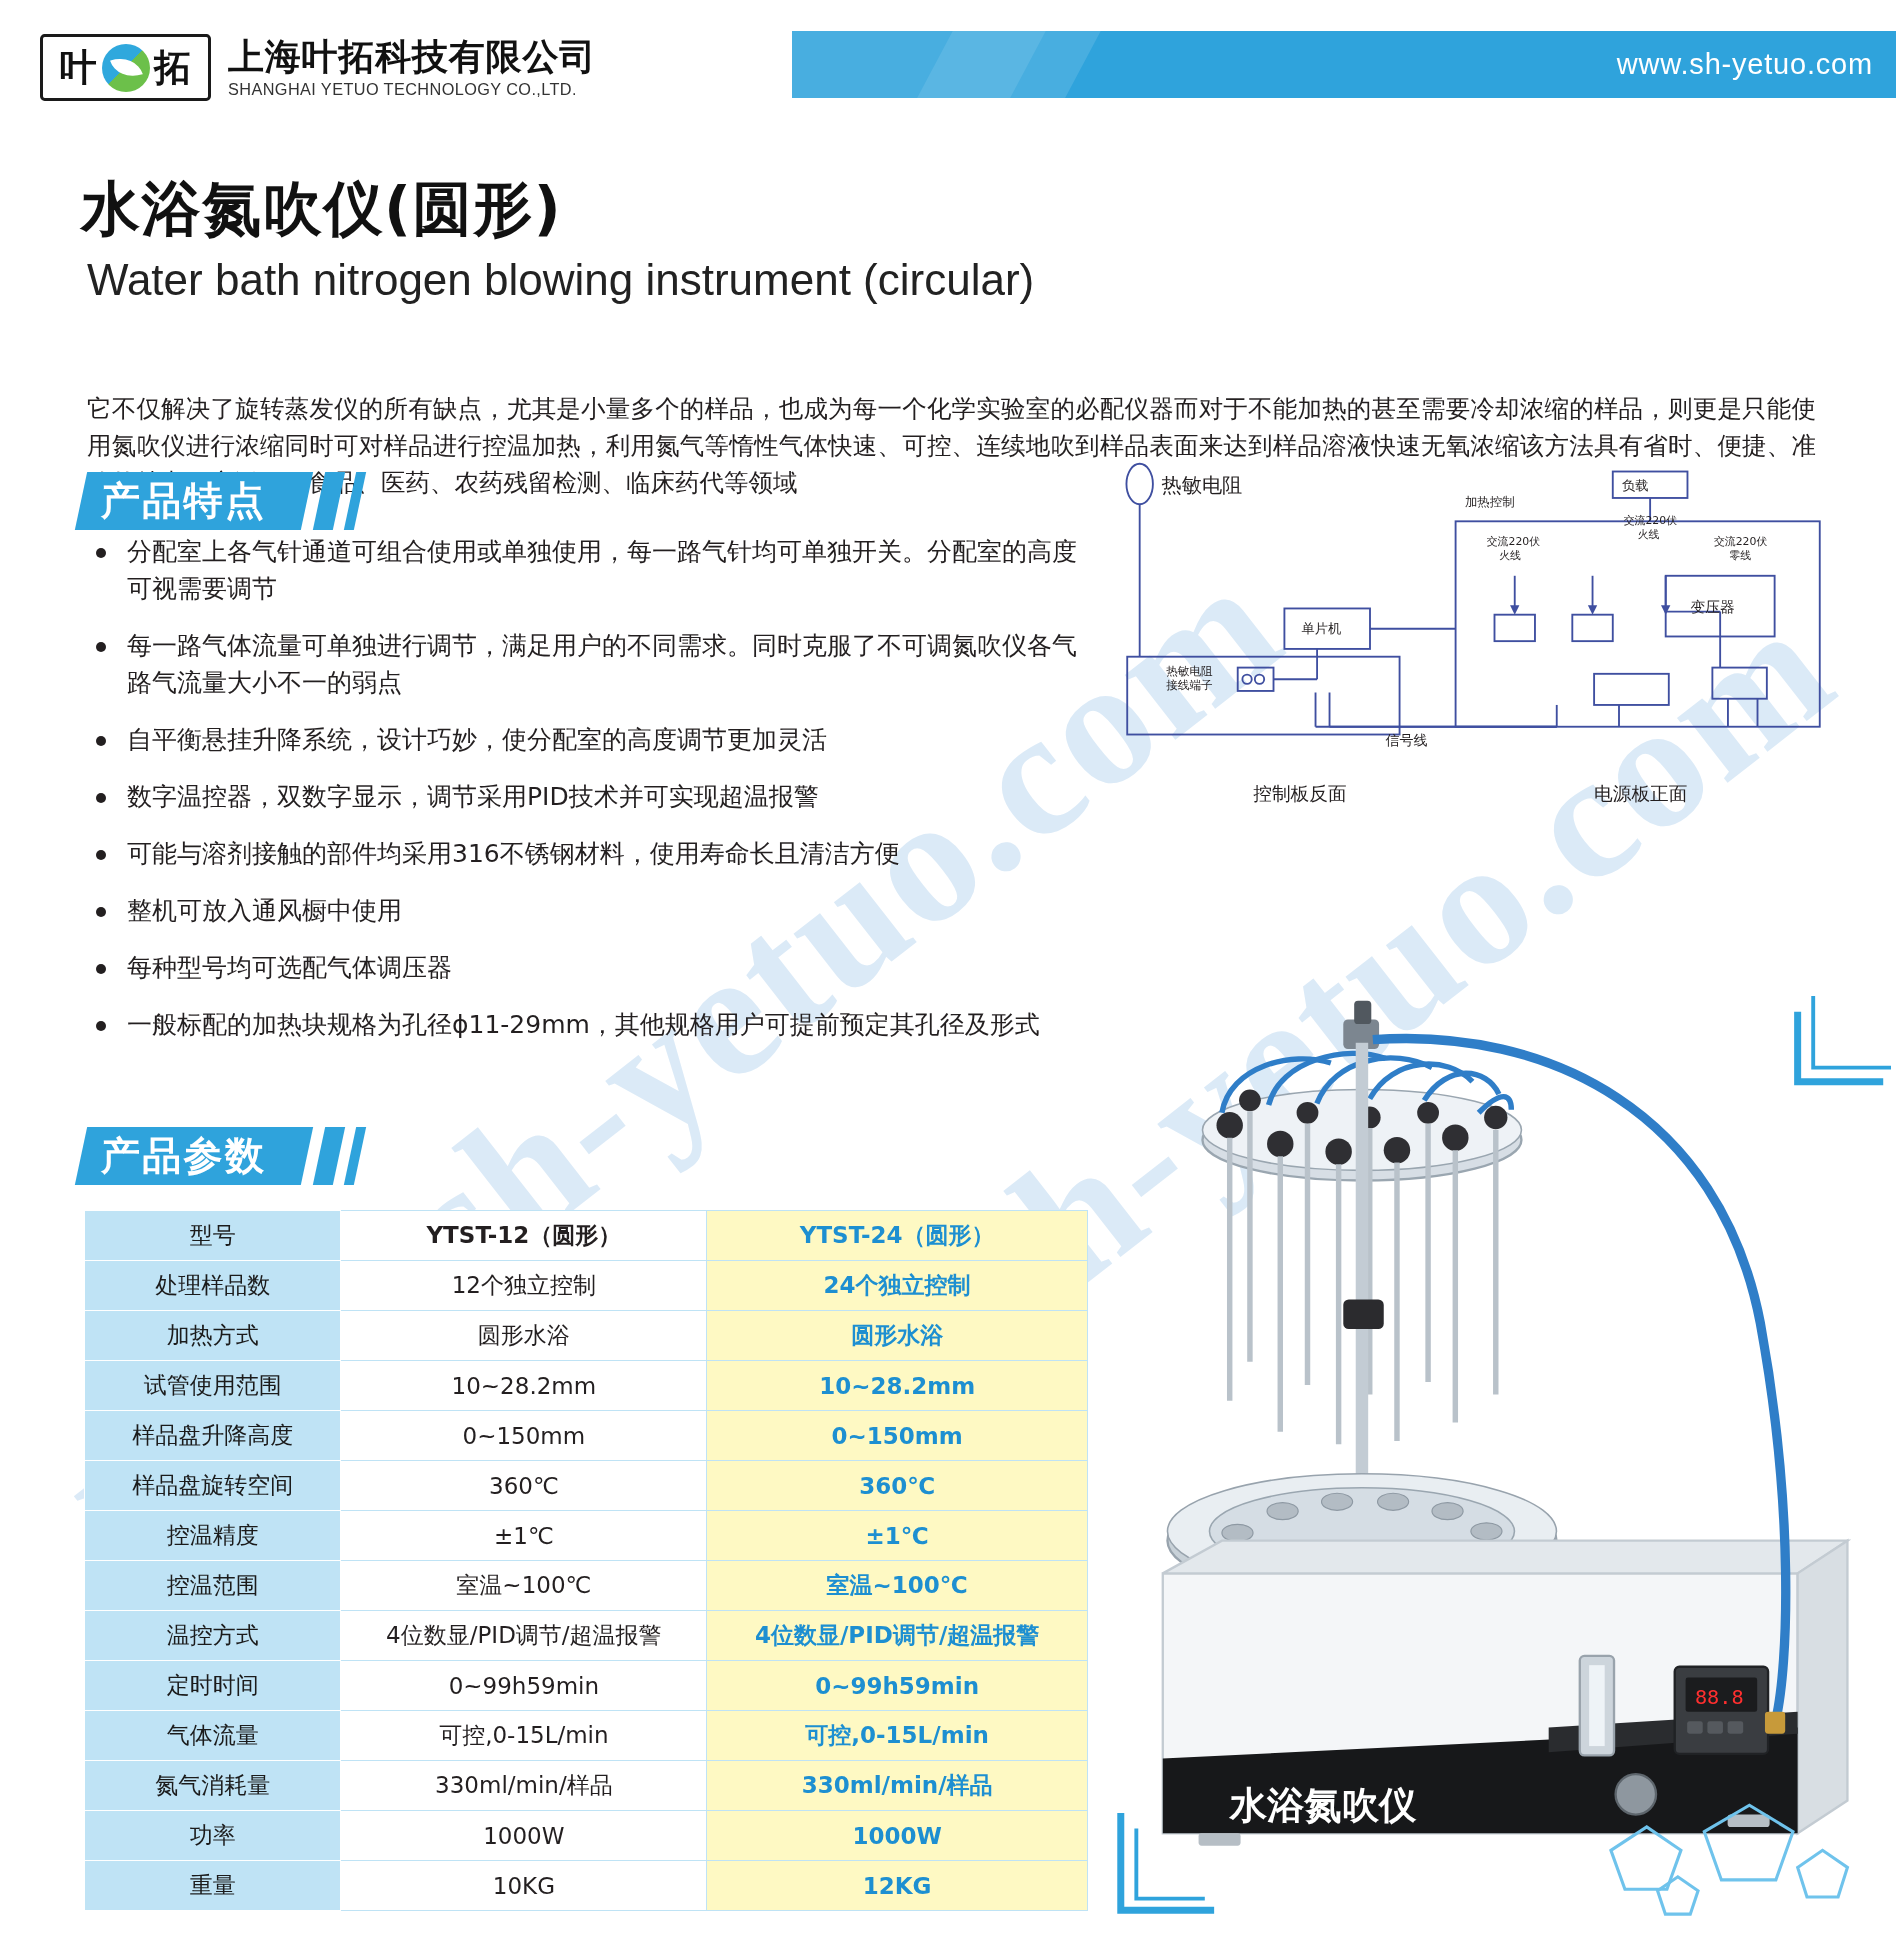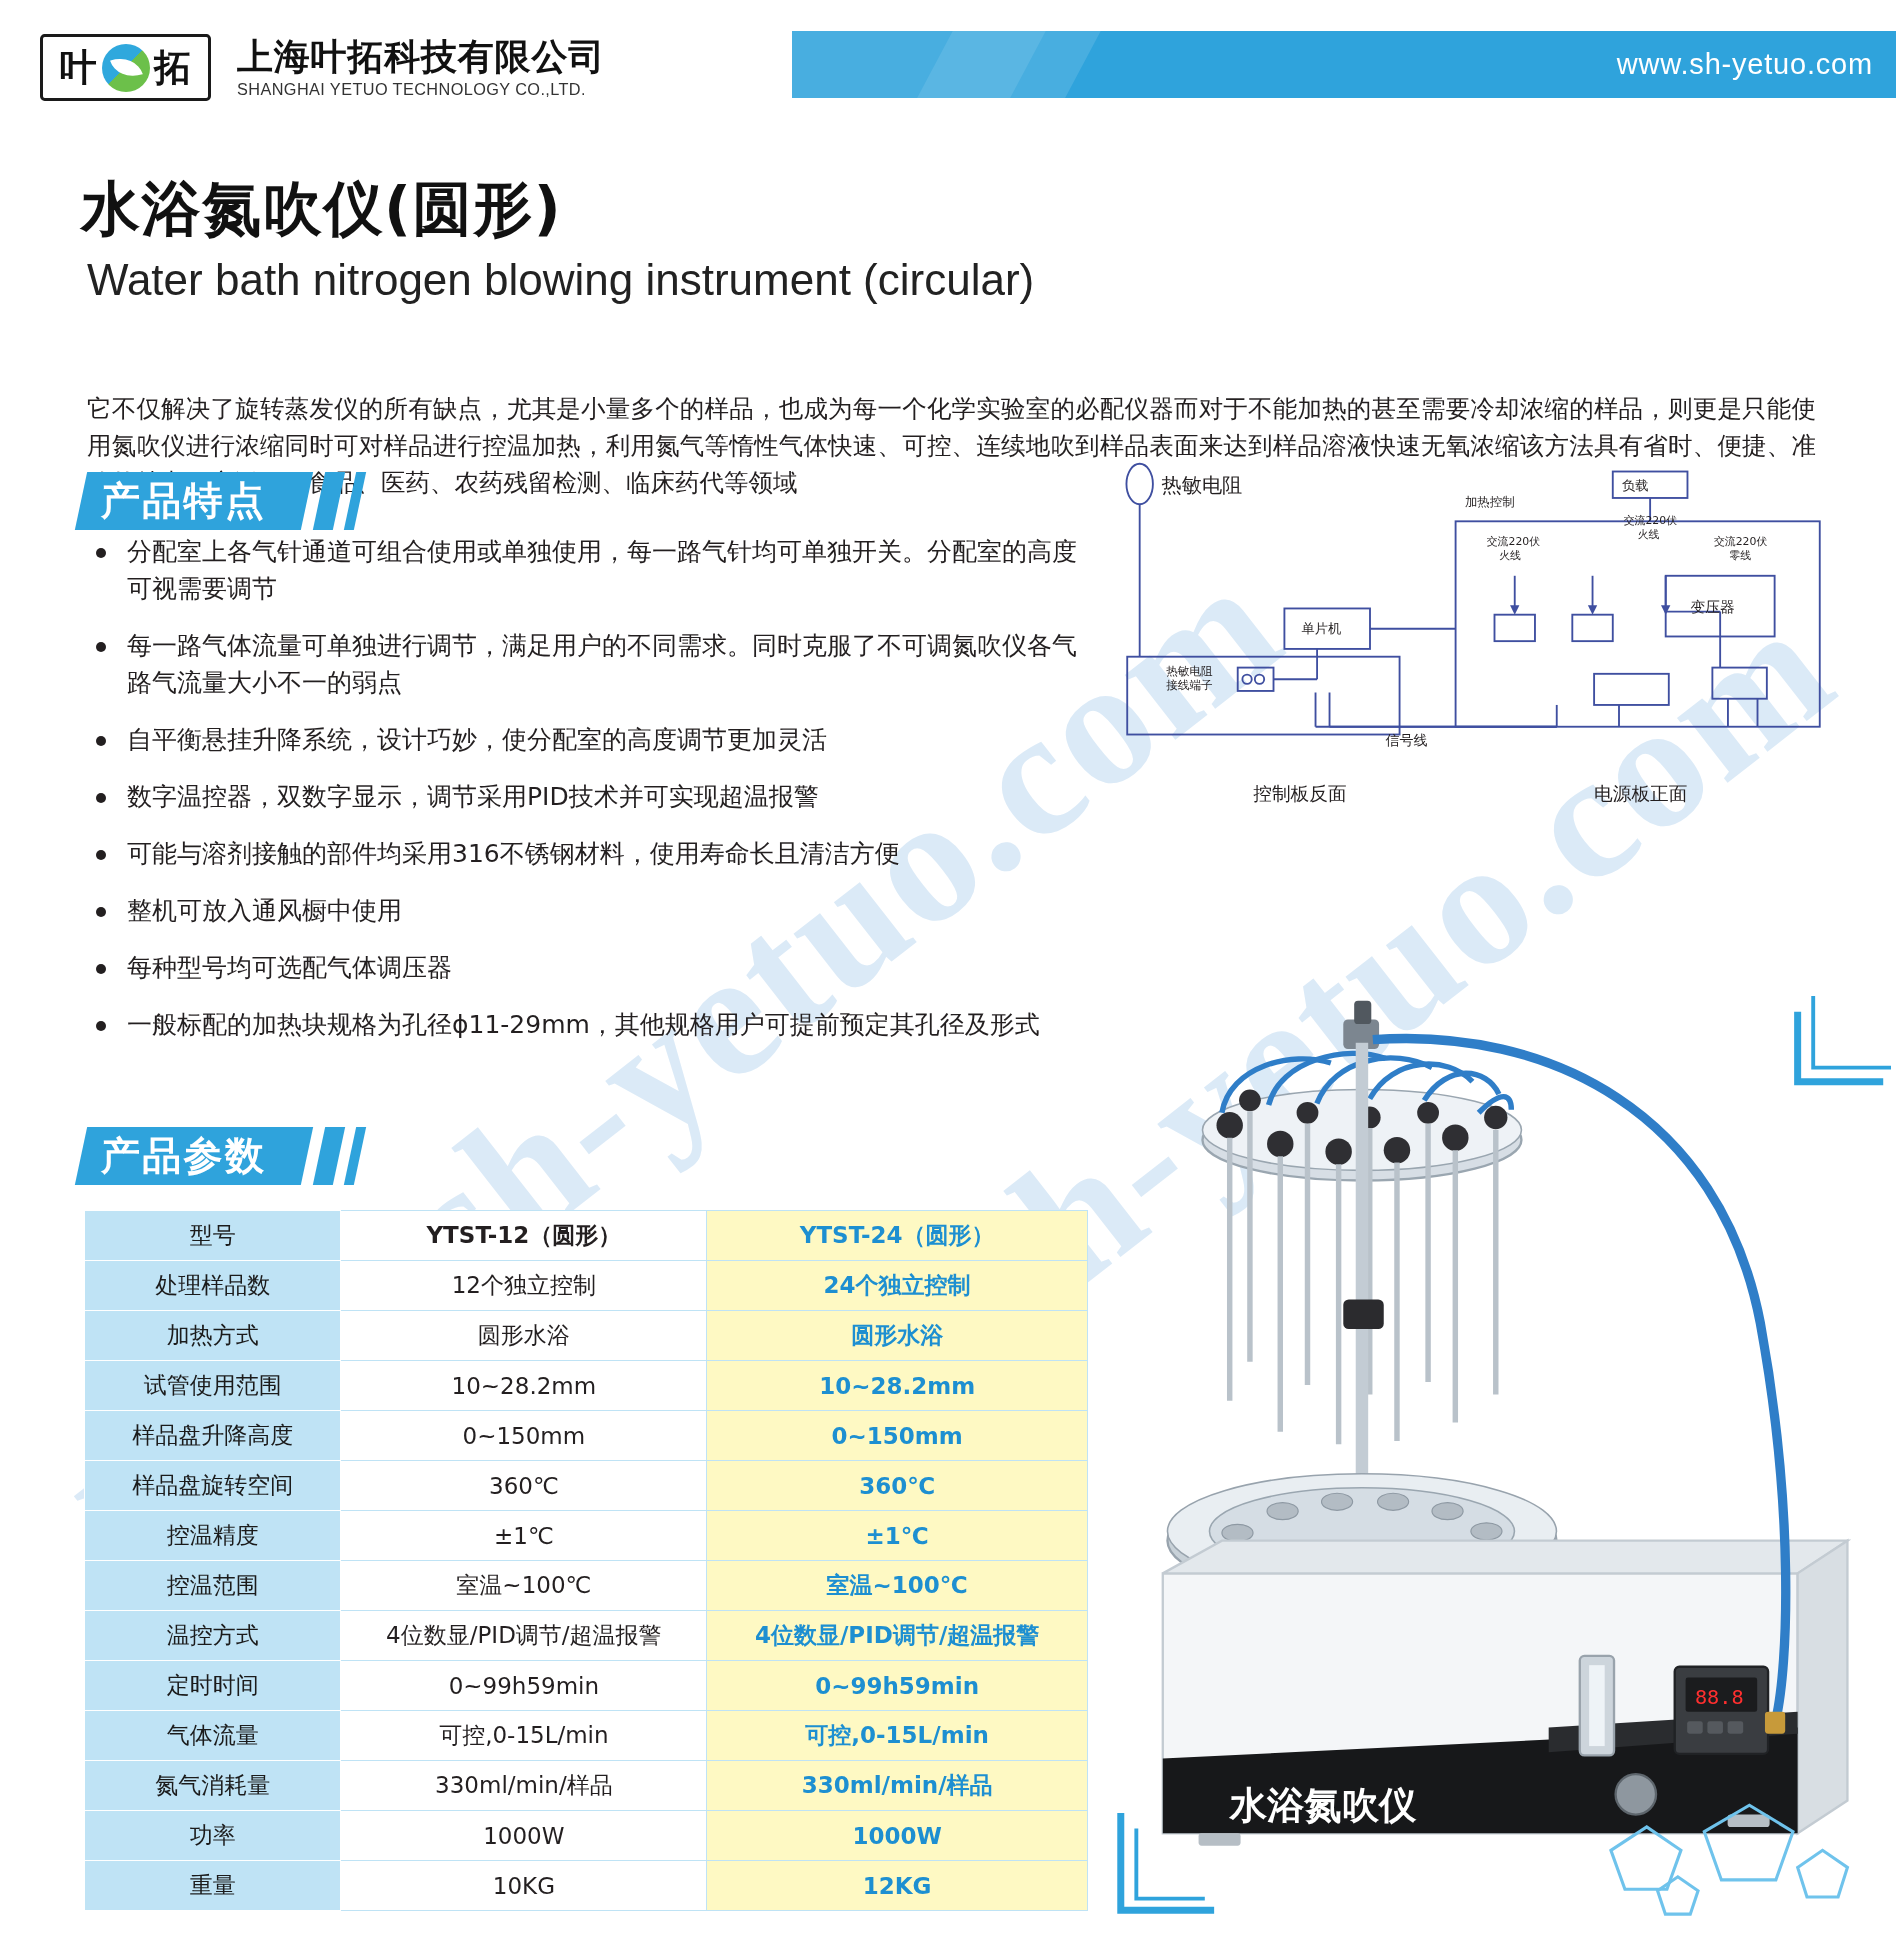--- a/index.html
+++ b/index.html
@@ -83,21 +83,21 @@
   .logo-leaf::after {
     content: "";
     position: absolute;
     left: 11px; top: 12.5px;
     width: 26.5px; height: 23px;
     background: #ffffff;
     border-radius: 0 100% 0 100%;
     transform: rotate(-18deg);
   }
   .logo-text {
-    margin-left: 26px;
+    margin-left: 17px;
   }
   .logo-text .cn {
     font-family: "DejaVu Sans", sans-serif;
     font-size: 36px;
     font-weight: bold;
     color: #111;
     line-height: 1.15;
     letter-spacing: 0.8px;
   }
   .logo-text .en {

